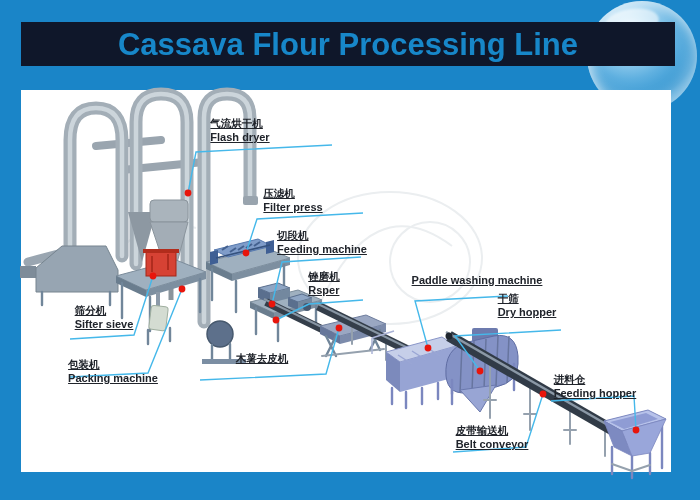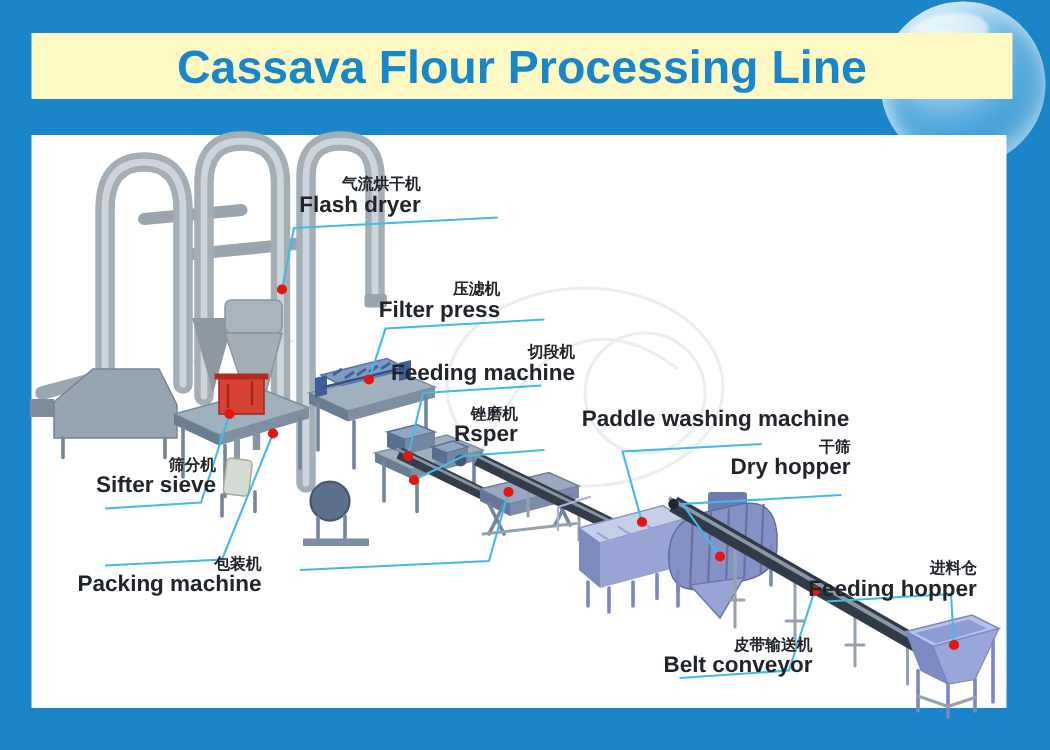--- a/index.html
+++ b/index.html
@@ -12,38 +12,38 @@
     position:absolute;left:587px;top:1px;width:110px;height:110px;border-radius:50%;
     z-index:1;
     background:radial-gradient(circle at 38% 28%, #eef8fe 0%, #b5dff6 16%, #5fb0e0 45%, #2e93d0 68%, #4aa5da 86%, #9fd3ee 100%);
     box-shadow:inset -5px -9px 16px rgba(255,255,255,.45), inset 5px 7px 12px rgba(255,255,255,.55);
   }
   .globe::after{
     content:"";position:absolute;left:18px;top:8px;width:54px;height:26px;border-radius:50%;
     background:rgba(255,255,255,.55);filter:blur(1px);transform:rotate(-8deg);
   }
   .banner{
-    position:absolute;left:21px;top:22px;width:654px;height:44px;background:#fef9c3;z-index:3;
+    position:absolute;left:21px;top:22px;width:654px;height:44px;background:#0f172a;z-index:3;
     text-align:center;
   }
   .banner h1{
     margin:0;line-height:45px;font-size:31px;font-weight:bold;color:#1787c9;letter-spacing:0px;
   }
   .panel{
     position:absolute;left:21px;top:90px;width:650px;height:382px;background:#ffffff;z-index:2;
   }
   .scene{
     position:absolute;left:0;top:0;width:700px;height:500px;z-index:4;pointer-events:none;
   }
   .lbl{
     position:absolute;z-index:5;transform:translateX(-50%);
-    text-align:right;white-space:nowrap;color:#20242b;
+    text-align:left;white-space:nowrap;color:#20242b;text-decoration:underline;
   }
   .lbl .zh{font-size:10.5px;line-height:13px;font-weight:bold;}
-  .lbl .en{font-size:15px;line-height:14px;font-weight:bold;}
+  .lbl .en{font-size:11px;line-height:14px;font-weight:bold;}
   .pipe{fill:none;stroke:#a3aeb7;stroke-width:13;stroke-linecap:round;}
   .pipe-hl{fill:none;stroke:#ccd5db;stroke-width:4.5;stroke-linecap:round;}
   .pipe-s{stroke:#9aa5af;stroke-width:8;stroke-linecap:round;}
   .leg{stroke:#71869a;stroke-width:2.4;stroke-linecap:round;}
   .leg-b{stroke:#7b87bf;stroke-width:2.4;stroke-linecap:round;}
   .sup{stroke:#95a1ae;stroke-width:2;stroke-linecap:round;}
   .leader{stroke:#45b8ea;stroke-width:1.4;fill:none;}
   .wm{fill:none;stroke:#ebeef0;stroke-width:2;}
 </style>
 </head>
@@ -267,25 +267,26 @@
   <div class="en">Feeding machine</div>
 </div>
 <div class="lbl" style="left:324px;top:270px">
   <div class="zh">锉磨机</div>
   <div class="en">Rsper</div>
 </div>
 <div class="lbl" style="left:104px;top:304px">
   <div class="zh">筛分机</div>
   <div class="en">Sifter sieve</div>
 </div>
-<div class="lbl" style="left:113px;top:370px">
+<div class="lbl" style="left:113px;top:358px">
   <div class="zh">包装机</div>
   <div class="en">Packing machine</div>
 </div>
 <div class="lbl" style="left:262px;top:352px">
+  <div class="zh">木薯去皮机</div>
 </div>
 <div class="lbl" style="left:477px;top:273px">
   <div class="en">Paddle washing machine</div>
 </div>
 <div class="lbl" style="left:527px;top:292px">
   <div class="zh">干筛</div>
   <div class="en">Dry hopper</div>
 </div>
 <div class="lbl" style="left:595px;top:373px">
   <div class="zh">进料仓</div>

